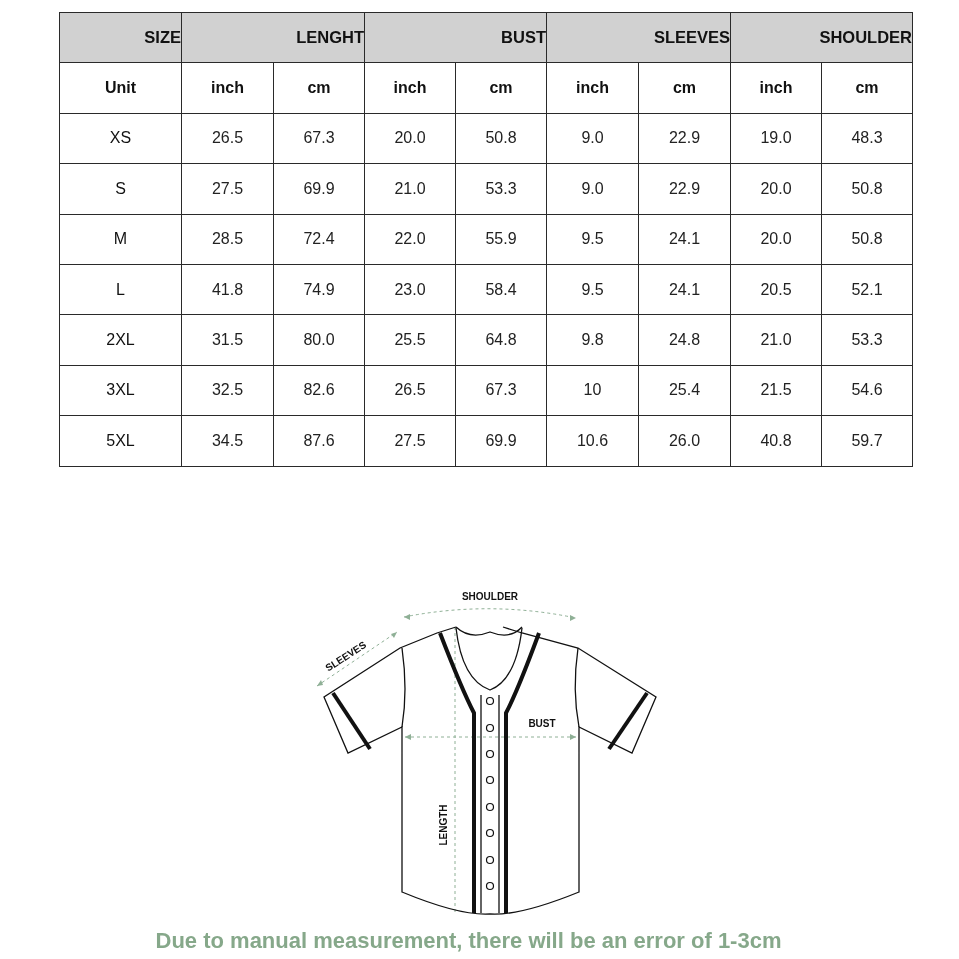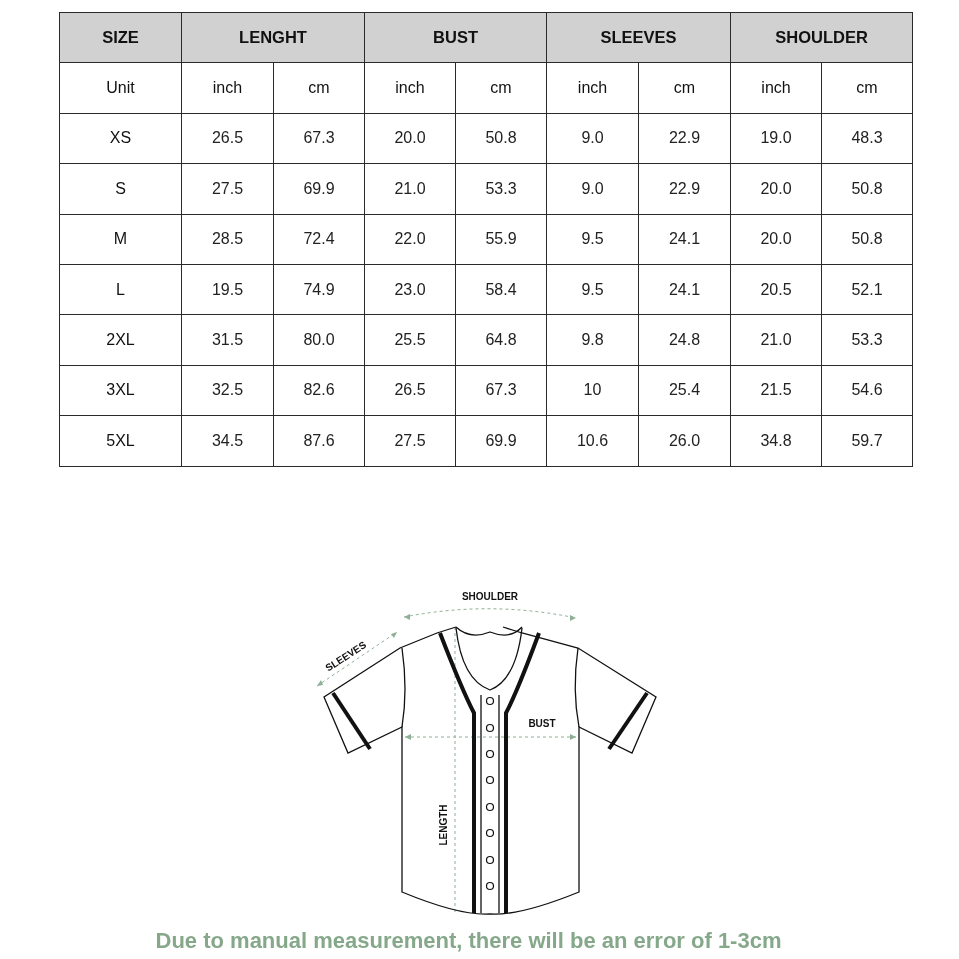--- a/index.html
+++ b/index.html
@@ -5,22 +5,22 @@
   html, body { margin:0; padding:0; background:#ffffff; }
   body { width:959px; height:959px; position:relative; overflow:hidden; font-family:"Liberation Sans", sans-serif; color:#111; }
   table.size-table {
     position:absolute; left:59px; top:12px; width:853px;
     border-collapse:collapse; table-layout:fixed;
   }
   table.size-table td, table.size-table th {
     border:1.5px solid #2a2a2a; text-align:center; vertical-align:middle;
     height:49.4px; padding:0; font-size:16px;
   }
-  table.size-table th { background:#d1d1d1; font-weight:bold; font-size:16.5px; }
-  table.size-table td.unit { font-weight:normal; }
+  table.size-table th { background:#d1d1d1; font-weight:bold; font-size:16.5px;text-align:right; }
+  table.size-table td.unit { font-weight:bold; }
   table.size-table td.size { font-weight:normal; }
   table.size-table td.val { font-weight:normal; color:#222; }
   .diagram { position:absolute; left:300px; top:580px; width:370px; height:345px; }
   .note {
     position:absolute; left:0; width:937px; top:928px; text-align:center;
     color:#86a88a; font-weight:bold; font-size:22px;
   }
 </style>
 </head>
 <body>
@@ -88,21 +88,21 @@
         <td class="val">72.4</td>
         <td class="val">22.0</td>
         <td class="val">55.9</td>
         <td class="val">9.5</td>
         <td class="val">24.1</td>
         <td class="val">20.0</td>
         <td class="val">50.8</td>
       </tr>
       <tr>
         <td class="size">L</td>
-        <td class="val">19.5</td>
+        <td class="val">41.8</td>
         <td class="val">74.9</td>
         <td class="val">23.0</td>
         <td class="val">58.4</td>
         <td class="val">9.5</td>
         <td class="val">24.1</td>
         <td class="val">20.5</td>
         <td class="val">52.1</td>
       </tr>
       <tr>
         <td class="size">2XL</td>
@@ -127,21 +127,21 @@
         <td class="val">54.6</td>
       </tr>
       <tr>
         <td class="size">5XL</td>
         <td class="val">34.5</td>
         <td class="val">87.6</td>
         <td class="val">27.5</td>
         <td class="val">69.9</td>
         <td class="val">10.6</td>
         <td class="val">26.0</td>
-        <td class="val">34.8</td>
+        <td class="val">40.8</td>
         <td class="val">59.7</td>
       </tr>
     </tbody>
 </table>
 
 <svg class="diagram" viewBox="300 580 370 345" width="370" height="345">
 
   <g stroke="#8fb096" stroke-width="1" stroke-dasharray="3,3" fill="none">
     <path d="M404 617 Q490 600 576 618"></path>
     <path d="M317 686 L397 632"></path>

